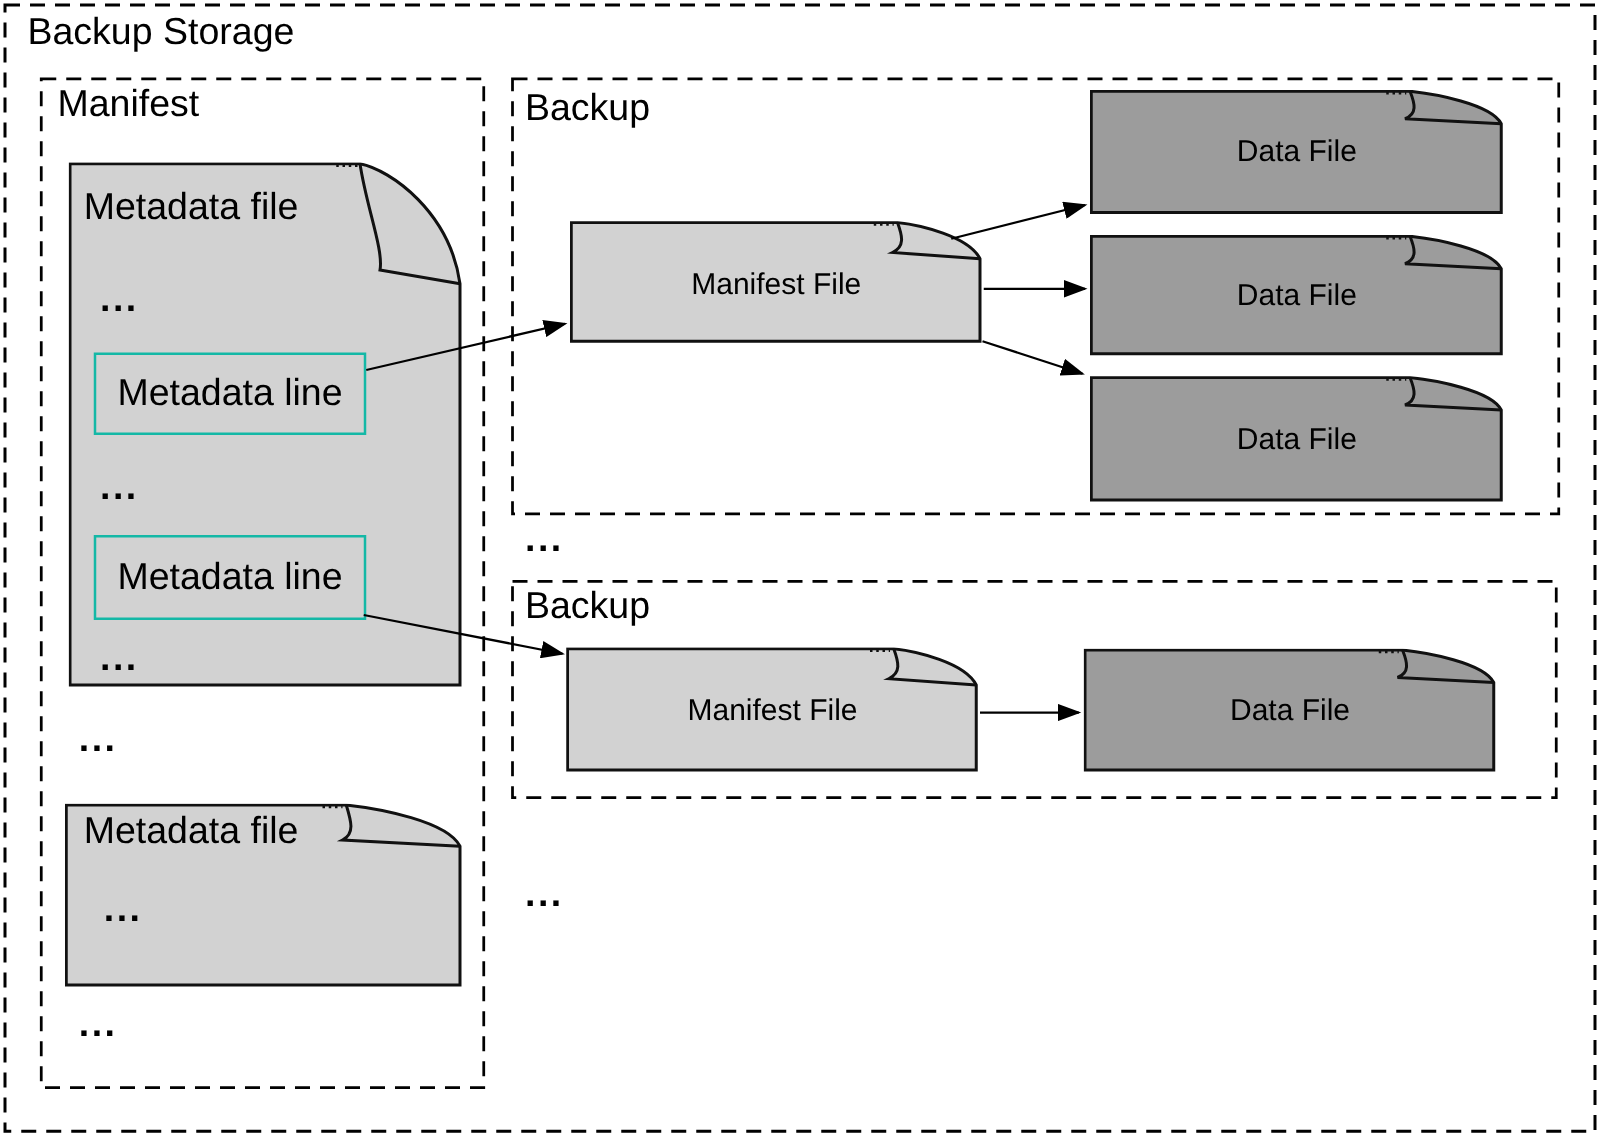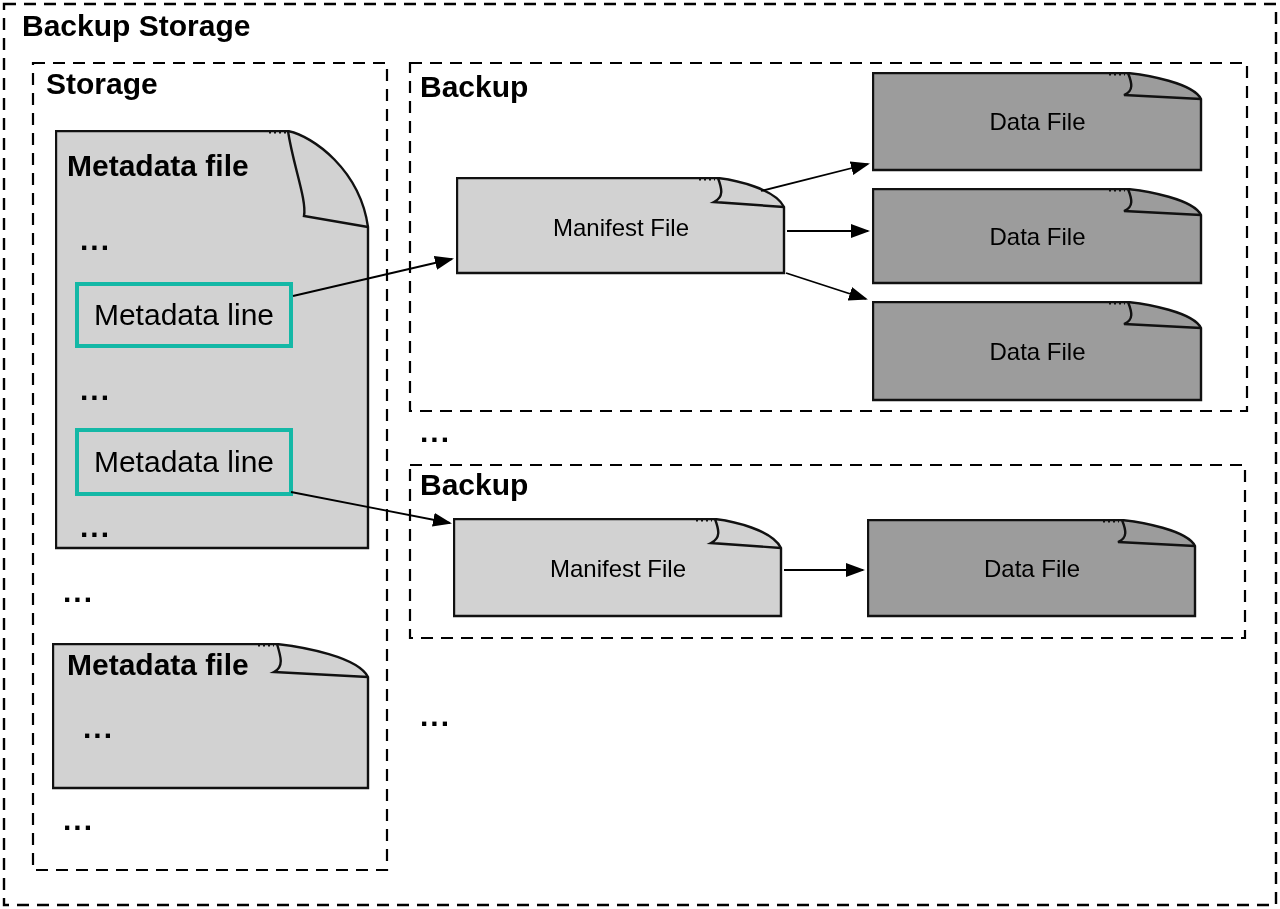--- a/index.html
+++ b/index.html
@@ -5,30 +5,30 @@
   html,body{margin:0;padding:0;background:#ffffff;}
   #canvas{
     position:relative;
     width:1280px;height:909px;
     background:#ffffff;
     font-family:"Liberation Sans","DejaVu Sans",sans-serif;
     color:#000;
     overflow:hidden;
   }
   .abs{position:absolute;}
-  .h{font-weight:bold;font-size:30px;line-height:30px;z-index:4;white-space:nowrap;}
+  .h{font-weight:normal;font-size:30px;line-height:30px;z-index:4;white-space:nowrap;}
   .dots{font-weight:bold;font-size:30px;line-height:30px;letter-spacing:2px;z-index:4;white-space:nowrap;}
   .doc{z-index:1;}
   .doc svg{display:block;}
   .doc-label{
     display:flex;align-items:center;justify-content:center;
     font-size:24px;line-height:32px;z-index:4;white-space:nowrap;
   }
   .meta-line-box{
-    border:4px solid #14b8a6;
+    border:2px solid #14b8a6;
     display:flex;align-items:center;justify-content:center;
     font-size:30px;line-height:32px;
     z-index:2;box-sizing:border-box;background:transparent;
   }
   #overlay{position:absolute;left:0;top:0;z-index:3;pointer-events:none;}
 </style>
 </head>
 <body>
 
 <div id="canvas">
@@ -127,21 +127,21 @@
 
     <line x1="787" y1="231" x2="868" y2="231" stroke="#000" stroke-width="1.8" marker-end="url(#arrow)"></line>
 
     <line x1="786" y1="273" x2="866" y2="299" stroke="#000" stroke-width="1.8" marker-end="url(#arrow)"></line>
 
     <line x1="784" y1="570" x2="863" y2="570" stroke="#000" stroke-width="1.8" marker-end="url(#arrow)"></line>
   </svg>
 
   <div class="abs h" style="left:22px;top:11px;">Backup Storage</div>
 
-  <div class="abs h" style="left:46px;top:69px;">Storage</div>
+  <div class="abs h" style="left:46px;top:69px;">Manifest</div>
 
   <div class="abs h" style="left:67px;top:151px;">Metadata file</div>
   <div class="abs dots" style="left:80px;top:225px;">...</div>
   <div class="abs dots" style="left:80px;top:375px;">...</div>
   <div class="abs dots" style="left:80px;top:512px;">...</div>
 
   <div class="abs dots" style="left:63px;top:577px;">...</div>
 
   <div class="abs h" style="left:67px;top:650px;">Metadata file</div>
   <div class="abs dots" style="left:83px;top:713px;">...</div>

